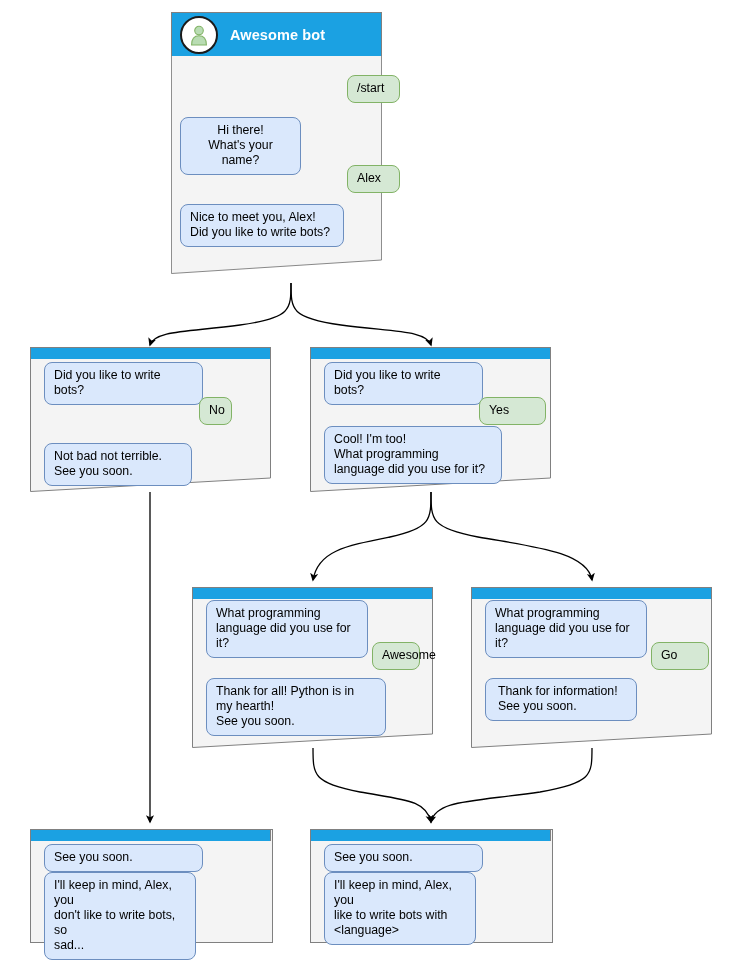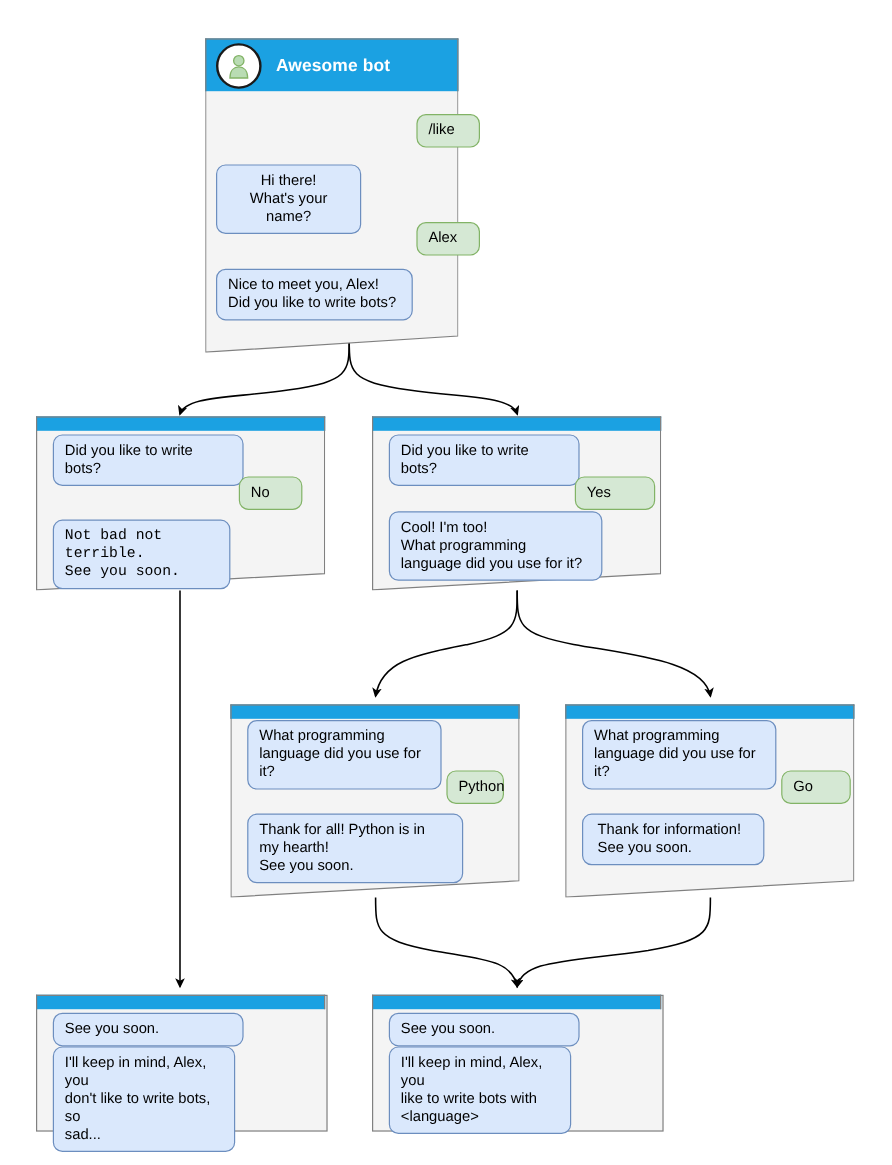--- a/index.html
+++ b/index.html
@@ -117,54 +117,54 @@
 
     <path d="M431,492 C431,520 431,528 390,537 C345,546 318,551 313,580" fill="none" stroke="#000000" stroke-width="1.3" marker-end="url(#arrow)"></path>
     <path d="M431,492 C431,520 431,528 478,537 C528,546 587,551 592,580" fill="none" stroke="#000000" stroke-width="1.3" marker-end="url(#arrow)"></path>
 
     <path d="M150,492 L150,822" fill="none" stroke="#000000" stroke-width="1.3" marker-end="url(#arrow)"></path>
 
     <path d="M313,748 C313,775 313,783 360,792 C405,800 426,800 431,822" fill="none" stroke="#000000" stroke-width="1.3" marker-end="url(#arrow)"></path>
     <path d="M592,748 C592,775 592,783 540,792 C470,802 436,800 431,822" fill="none" stroke="#000000" stroke-width="1.3" marker-end="url(#arrow)"></path>
   </svg>
 
-  <div class="card root card-skew" style="left:171px; top:32px; width:211px; height:262px;">
+  <div class="card root card-skew" style="left:171px; top:12px; width:211px; height:262px;">
     <svg class="skew-svg" viewBox="0 0 241 262" preserveAspectRatio="none">
       <polygon points="0.5,0.5 240.5,0.5 240.5,248 0.5,261.5" fill="#f4f4f4" stroke="#808080" stroke-width="1"></polygon>
     </svg>
     <div class="card-header">
       <div class="avatar">
         <svg width="22" height="22" viewBox="0 0 22 22">
           <circle cx="11" cy="6.6" r="4.3" fill="#b9dcb3" stroke="#82b366" stroke-width="1.1"></circle>
           <path d="M3.6,21 C3.6,14.6 7,11.8 11,11.8 C15,11.8 18.4,14.6 18.4,21 Z" fill="#b9dcb3" stroke="#82b366" stroke-width="1.1"></path>
         </svg>
       </div>
       <div class="bot-title">Awesome bot</div>
     </div>
 
-    <div class="msg user" style="left:176px; top:63px; width:53px;">/like</div>
+    <div class="msg user" style="left:176px; top:63px; width:53px;">/start</div>
 
     <div class="msg bot" style="left:9px; top:105px; width:121px;text-align:center;">Hi there!
 What's your name?</div>
 
     <div class="msg user" style="left:176px; top:153px; width:53px;">Alex</div>
 
     <div class="msg bot" style="left:9px; top:192px; width:164px;">Nice to meet you, Alex!
 Did you like to write bots?</div>
   </div>
 
   <div class="card sub card-skew" style="left:30px; top:347px; width:241px; height:145px;">
     <svg class="skew-svg" viewBox="0 0 241 145" preserveAspectRatio="none">
       <polygon points="0.5,0.5 240.5,0.5 240.5,131 0.5,144.5" fill="#f4f4f4" stroke="#808080" stroke-width="1"></polygon>
     </svg>
     <div class="card-header"></div>
 
     <div class="msg bot" style="left:14px; top:15px; width:159px;">Did you like to write bots?</div>
-    <div class="msg user" style="left:169px; top:50px; width:53px;">No</div>
-    <div class="msg bot" style="left:14px; top:86px; width:148px;font-family:Liberation Mono, monospace;">Not bad not terrible.
+    <div class="msg user" style="left:169px; top:50px; width:33px;">No</div>
+    <div class="msg bot" style="left:14px; top:96px; width:148px;">Not bad not terrible.
 See you soon.</div>
   </div>
 
   <div class="card sub card-skew" style="left:310px; top:347px; width:241px; height:145px;">
     <svg class="skew-svg" viewBox="0 0 241 145" preserveAspectRatio="none">
       <polygon points="0.5,0.5 240.5,0.5 240.5,131 0.5,144.5" fill="#f4f4f4" stroke="#808080" stroke-width="1"></polygon>
     </svg>
     <div class="card-header"></div>
 
     <div class="msg bot" style="left:14px; top:15px; width:159px;">Did you like to write bots?</div>
@@ -175,21 +175,21 @@
   </div>
 
   <div class="card sub card-skew" style="left:192px; top:587px; width:241px; height:161px;">
     <svg class="skew-svg" viewBox="0 0 241 161" preserveAspectRatio="none">
       <polygon points="0.5,0.5 240.5,0.5 240.5,147 0.5,160.5" fill="#f4f4f4" stroke="#808080" stroke-width="1"></polygon>
     </svg>
     <div class="card-header"></div>
 
     <div class="msg bot" style="left:14px; top:13px; width:162px;">What programming
 language did you use for it?</div>
-    <div class="msg user" style="left:180px; top:55px; width:48px;">Python</div>
+    <div class="msg user" style="left:180px; top:55px; width:48px;">Awesome</div>
     <div class="msg bot" style="left:14px; top:91px; width:180px;">Thank for all! Python is in
 my hearth!
 See you soon.</div>
   </div>
 
   <div class="card sub card-skew" style="left:471px; top:587px; width:241px; height:161px;">
     <svg class="skew-svg" viewBox="0 0 241 161" preserveAspectRatio="none">
       <polygon points="0.5,0.5 240.5,0.5 240.5,147 0.5,160.5" fill="#f4f4f4" stroke="#808080" stroke-width="1"></polygon>
     </svg>
     <div class="card-header"></div>

